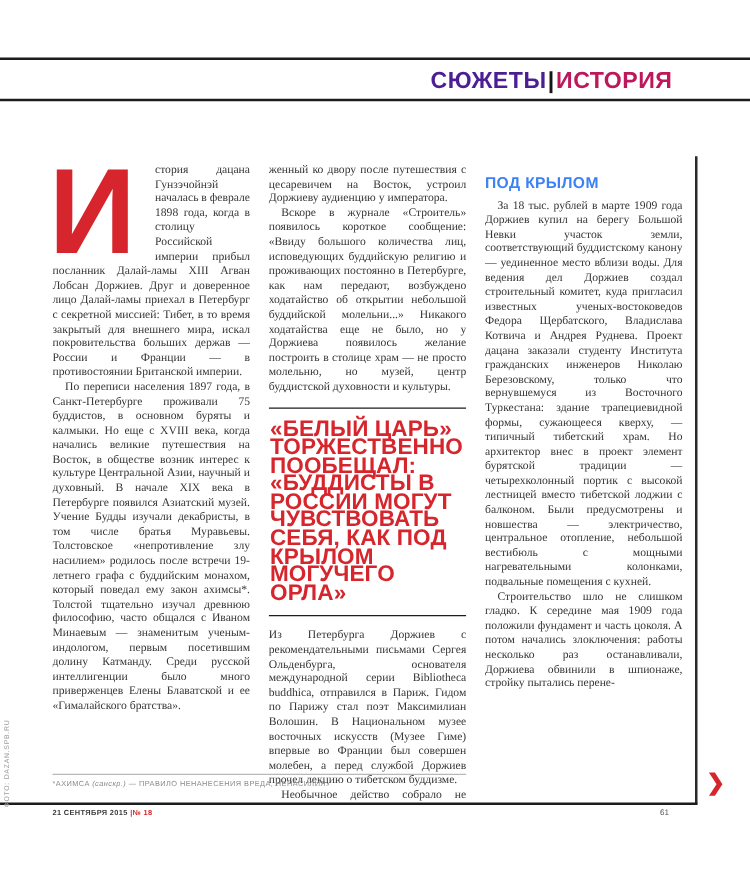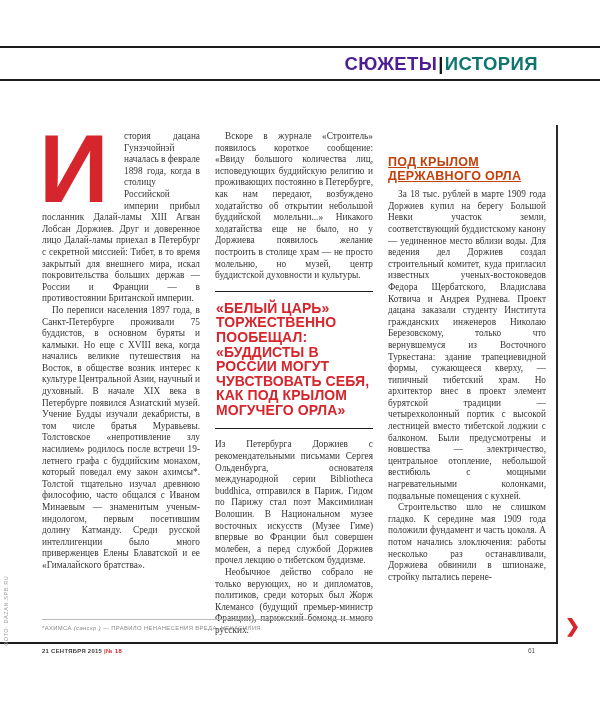--- a/index.html
+++ b/index.html
@@ -14,48 +14,48 @@
   #rule-right{left:556px;top:125px;width:1.5px;height:518px;background:#2a2a2a;position:absolute;}
   #rule-footnote{left:42px;top:619px;width:331px;height:1px;background:#b9b9b9;position:absolute;}
 
   #header-text{
     position:absolute;top:53px;right:62px;
     font-family:"Liberation Sans", sans-serif;font-weight:bold;
     font-size:18.5px;letter-spacing:0.4px;white-space:nowrap;
   }
   #header-text .sec{color:#4c1d95;}
   #header-text .bar{color:#161616;padding:0 1px;}
-  #header-text .rub{color:#0f766e;}
+  #header-text .rub{color:#be185d;}
 
   .col{
     position:absolute;top:131px;width:158px;height:510px;overflow:hidden;
     font-size:9.3px;line-height:11.6px;text-align:justify;color:#363636;
   }
   #col1{left:42px;} #col2{left:215px;} #col3{left:388px;}
   .col p{margin:0;text-indent:10px;}
   .col p.cont{text-indent:0;}
 
   .dc{float:left;width:78px;height:81px;position:relative;margin-right:4px;}
   .dc span{
     position:absolute;top:-11px;left:-3px;
     font-family:"Liberation Sans", sans-serif;font-weight:bold;
     font-size:97px;line-height:1;color:#d6252c;letter-spacing:-3px;
   }
 
   .pullquote{
     border-top:1.5px solid #1c1c1c;border-bottom:1.5px solid #1c1c1c;
     margin:9px 0 10px;padding:9px 1px 11px;
     font-family:"Liberation Sans", sans-serif;font-weight:bold;
-    font-size:14px;line-height:14.6px;color:#d6252c;
+    font-size:18px;line-height:14.6px;color:#d6252c;
     text-align:left;letter-spacing:0.1px;
   }
   .subhead{
     font-family:"Liberation Sans", sans-serif;font-weight:bold;
-    font-size:12.5px;line-height:13.6px;color:#c2410c;
-    margin:25px 0 6px;text-align:left;letter-spacing:0.3px;text-decoration:underline;
+    font-size:12.5px;line-height:13.6px;color:#3b82f6;
+    margin:9px 0 6px;text-align:left;letter-spacing:0.3px;
   }
 
   #footnote{
     position:absolute;left:42px;top:625px;width:330px;
     font-family:"Liberation Sans", sans-serif;font-size:5.9px;
     color:#8a8a8a;letter-spacing:0.35px;white-space:nowrap;
   }
   #footnote .lang{font-style:italic;text-transform:lowercase;}
 
   #footer-left{
@@ -94,30 +94,30 @@
 <div id="col1" class="col">
   <p class="cont">
     <span class="dc">
         <span>И</span>
       </span><span>стория дацана Гунзэчойнэй началась в феврале 1898 года, когда в столицу Российской империи прибыл посланник Далай-ламы XIII Агван Лобсан Доржиев. Друг и доверенное лицо Далай-ламы приехал в Петербург с секретной миссией: Тибет, в то время закрытый для внешнего мира, искал покровительства больших держав — России и Франции — в противостоянии Британской империи.</span>
   </p>
   <p>По переписи населения 1897 года, в Санкт-Петербурге проживали 75 буддистов, в основном буряты и калмыки. Но еще с XVIII века, когда начались великие путешествия на Восток, в обществе возник интерес к культуре Центральной Азии, научный и духовный. В начале XIX века в Петербурге появился Азиатский музей. Учение Будды изучали декабристы, в том числе братья Муравьевы. Толстовское «непротивление злу насилием» родилось после встречи 19-летнего графа с буддийским монахом, который поведал ему закон ахимсы*. Толстой тщательно изучал древнюю философию, часто общался с Иваном Минаевым — знаменитым ученым-индологом, первым посетившим долину Катманду. Среди русской интеллигенции было много приверженцев Елены Блаватской и ее «Гималайского братства».</p>
 </div>
 
 <div id="col2" class="col">
+  <p class="cont">женный ко двору после путешествия с цесаревичем на Восток, устроил Доржиеву аудиенцию у императора.</p>
   <p>Вскоре в журнале «Строитель» появилось короткое сообщение: «Ввиду большого количества лиц, исповедующих буддийскую религию и проживающих постоянно в Петербурге, как нам передают, возбуждено ходатайство об открытии небольшой буддийской молельни...» Никакого ходатайства еще не было, но у Доржиева появилось желание построить в столице храм — не просто молельню, но музей, центр буддистской духовности и культуры.</p>
   <div class="pullquote">«БЕЛЫЙ ЦАРЬ» ТОРЖЕСТВЕННО ПООБЕЩАЛ: «БУДДИСТЫ В РОССИИ МОГУТ ЧУВСТВОВАТЬ СЕБЯ, КАК ПОД КРЫЛОМ МОГУЧЕГО ОРЛА»</div>
   <p class="cont">Из Петербурга Доржиев с рекомендательными письмами Сергея Ольденбурга, основателя международной серии Bibliotheca buddhica, отправился в Париж. Гидом по Парижу стал поэт Максимилиан Волошин. В Национальном музее восточных искусств (Музее Гиме) впервые во Франции был совершен молебен, а перед службой Доржиев прочел лекцию о тибетском буддизме.</p>
   <p>Необычное действо собрало не только верующих, но и дипломатов, политиков, среди которых был Жорж Клемансо (будущий премьер-министр Франции), парижский бомонд и много русских.</p>
 </div>
 
 <div id="col3" class="col">
   <div class="subhead">
     <span>ПОД КРЫЛОМ</span><br>
-    <span>ДЕРЖАВНОГО ОРЛА</span>
   </div>
   <p>За 18 тыс. рублей в марте 1909 года Доржиев купил на берегу Большой Невки участок земли, соответствующий буддистскому канону — уединенное место вблизи воды. Для ведения дел Доржиев создал строительный комитет, куда пригласил известных ученых-востоковедов Федора Щербатского, Владислава Котвича и Андрея Руднева. Проект дацана заказали студенту Института гражданских инженеров Николаю Березовскому, только что вернувшемуся из Восточного Туркестана: здание трапециевидной формы, сужающееся кверху, — типичный тибетский храм. Но архитектор внес в проект элемент бурятской традиции — четырехколонный портик с высокой лестницей вместо тибетской лоджии с балконом. Были предусмотрены и новшества — электричество, центральное отопление, небольшой вестибюль с мощными нагревательными колонками, подвальные помещения с кухней.</p>
   <p>Строительство шло не слишком гладко. К середине мая 1909 года положили фундамент и часть цоколя. А потом начались злоключения: работы несколько раз останавливали, Доржиева обвинили в шпионаже, стройку пытались перене-</p>
 </div>
 
 <div id="rule-right"></div>
 
 <div id="rule-footnote"></div>
 <div id="footnote">
   <span>*АХИМСА </span><span class="lang">(санскр.)</span><span> — ПРАВИЛО НЕНАНЕСЕНИЯ ВРЕДА, НЕНАСИЛИЯ.</span>

